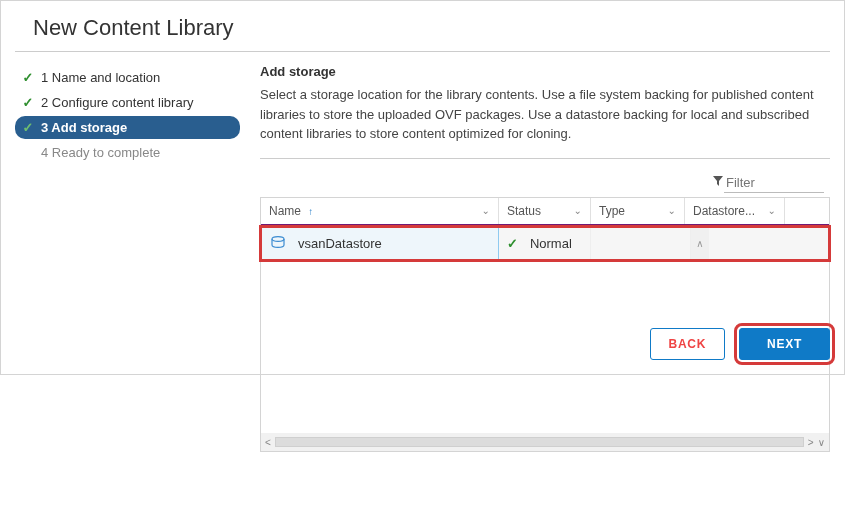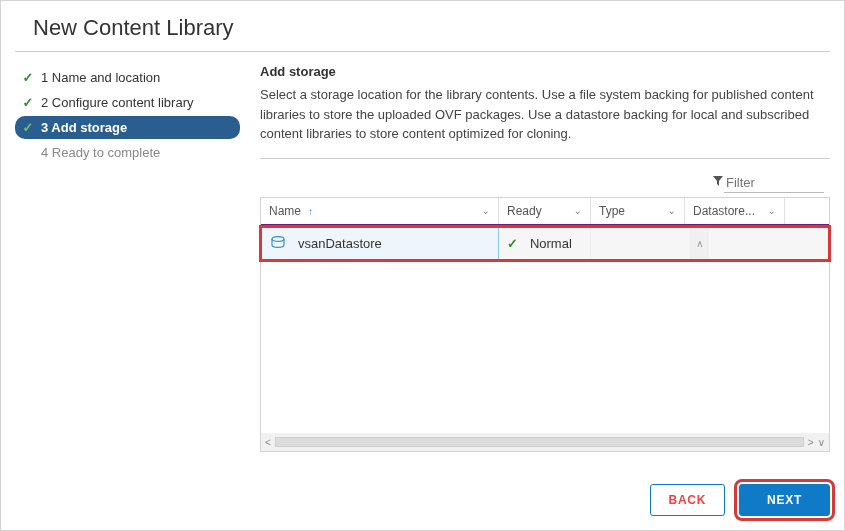--- a/index.html
+++ b/index.html
@@ -9,21 +9,21 @@
     font-size: 13px;
     color: #333;
     background: #fff;
     width: 845px;
     height: 531px;
     position: relative;
   }
   .dialog {
     border: 1px solid #d4d4d4;
     width: 845px;
-    height: 531px;
+    height: 375px;
     position: relative;
     background:#fff;
   }
   .title {
     font-size: 22px;
     font-weight: 400;
     color: #333;
     padding: 14px 18px 10px 18px;
     border-bottom: 1px solid #ccc;
     margin: 0 14px;
@@ -258,21 +258,21 @@
       <div class="grid">
         <div class="grid-header">
           <div class="hcell c-name">
             <span>
               <span>Name</span>
               <span class="sort">↑</span>
             </span>
             <span class="caret">⌄</span>
           </div>
           <div class="hcell c-status">
-            <span>Ready</span>
+            <span>Status</span>
             <span class="caret">⌄</span>
           </div>
           <div class="hcell c-type">
             <span>Type</span>
             <span class="caret">⌄</span>
           </div>
           <div class="hcell c-cluster">
             <span>Datastore...</span>
             <span class="caret">⌄</span>
           </div>

